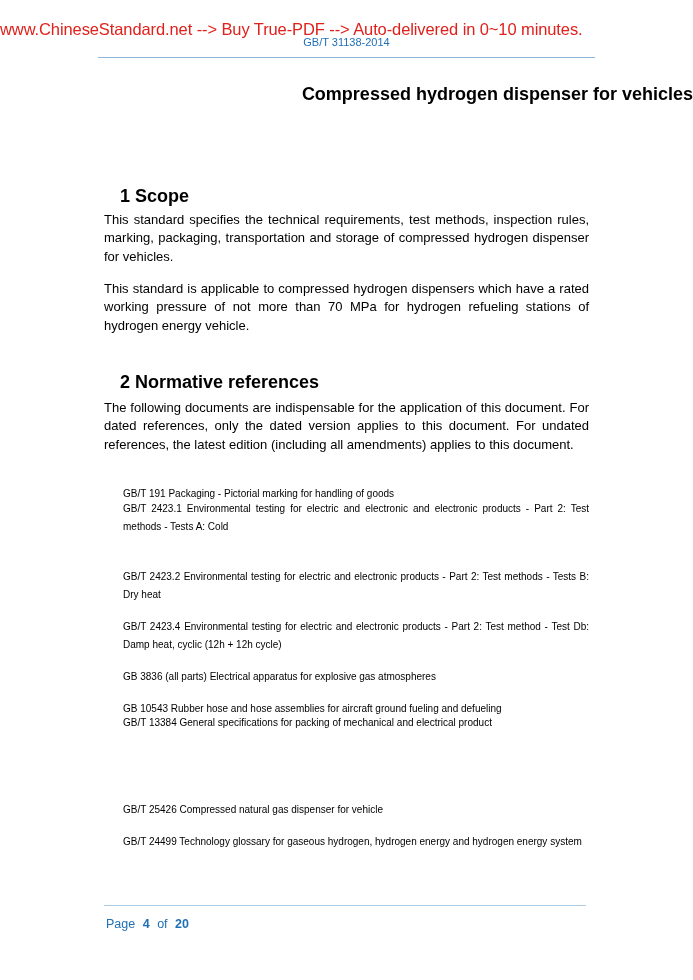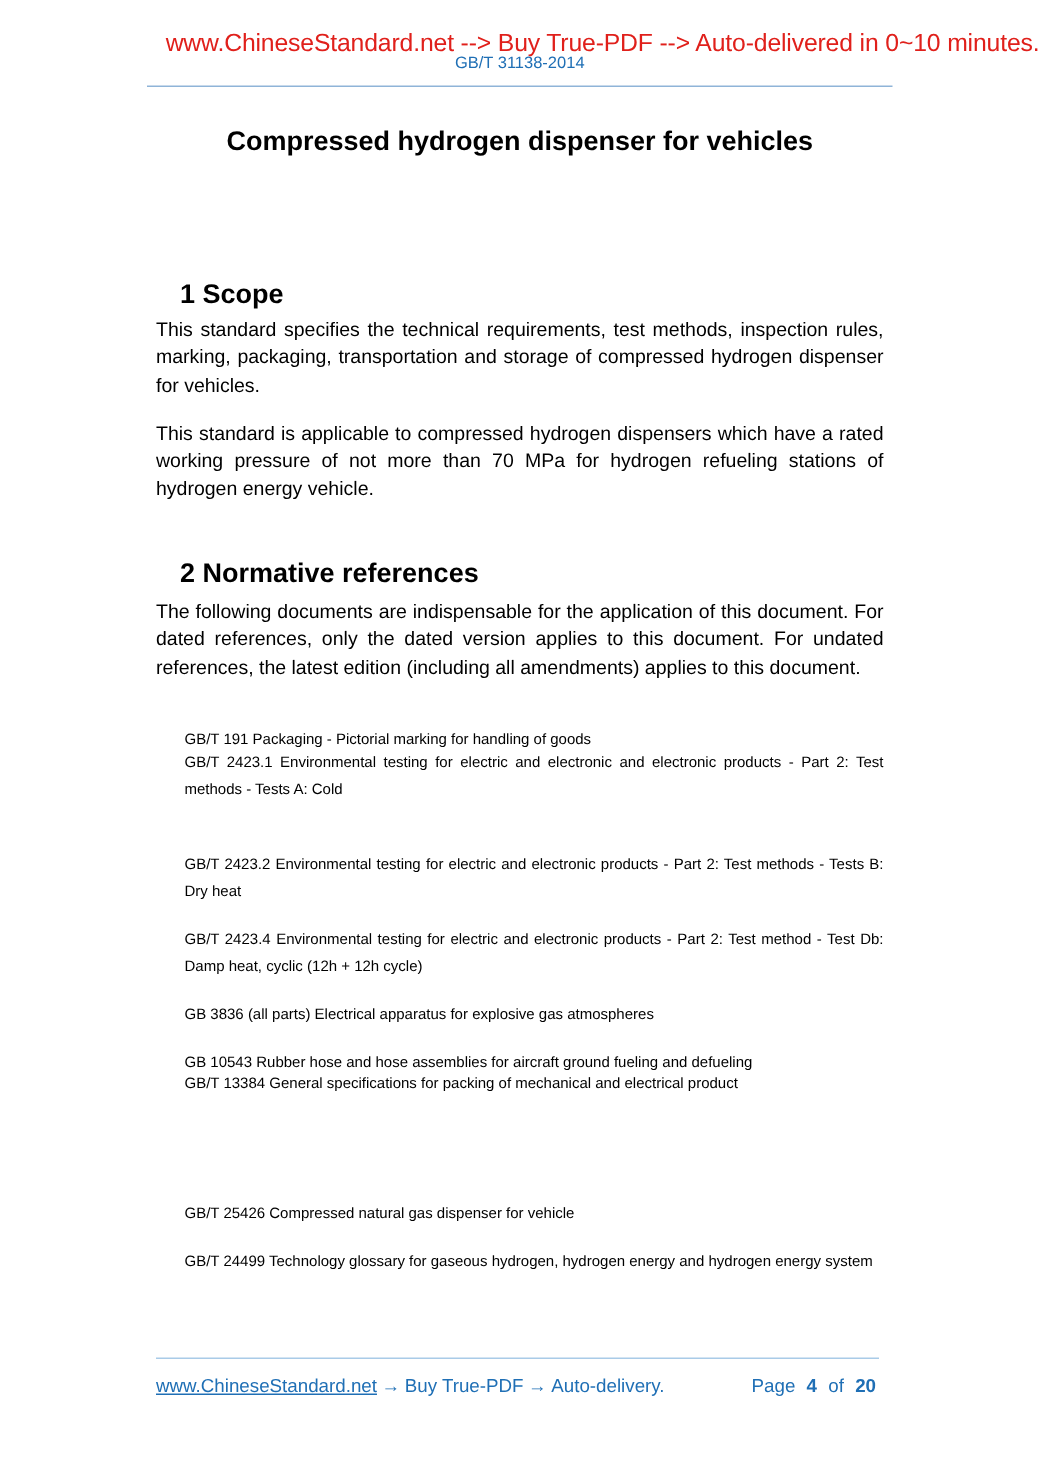--- a/index.html
+++ b/index.html
@@ -13,21 +13,21 @@
       position: relative;
       overflow: hidden;
       font-family: "Liberation Sans", sans-serif;
       color: #000000;
     }
     .promo-banner {
       position: absolute;
       top: 20px;
       left: 0;
       width: 693px;
-      text-align: right;
+      text-align: left;
       font-size: 16.5px;
       color: #e0201b;
       line-height: 18px;
       letter-spacing: -0.1px;
     }
     .std-code {
       position: absolute;
       top: 36px;
       left: 0;
       width: 693px;
@@ -113,43 +113,40 @@
       padding: 0 2px;
     }
   </style>
 </head>
 <body>
 
 <div class="promo-banner">www.ChineseStandard.net --&gt; Buy True-PDF --&gt; Auto-delivered in 0~10 minutes.</div>
 <div class="std-code">GB/T 31138-2014</div>
 <div class="header-rule"></div>
 
-<h1 class="doc-title" style="margin:0;">Compressed hydrogen dispenser for vehicles</h1>
+<h1 class="doc-title" style="margin:0;text-align:right;">Compressed hydrogen dispenser for vehicles</h1>
 
 <h2 class="section-heading" style="top:169px;">1 Scope</h2>
 <p class="para" style="top:211px;">This standard specifies the technical requirements, test methods, inspection rules, marking, packaging, transportation and storage of compressed hydrogen dispenser for vehicles.</p>
 <p class="para" style="top:280px;">This standard is applicable to compressed hydrogen dispensers which have a rated working pressure of not more than 70 MPa for hydrogen refueling stations of hydrogen energy vehicle.</p>
 
 <h2 class="section-heading" style="top:355px;">2 Normative references</h2>
 <p class="para" style="top:399px;">The following documents are indispensable for the application of this document. For dated references, only the dated version applies to this document. For undated references, the latest edition (including all amendments) applies to this document.</p>
 
 <p class="ref-item" style="top:485px;">GB/T 191 Packaging - Pictorial marking for handling of goods</p>
 <p class="ref-item" style="top:500px;">GB/T 2423.1 Environmental testing for electric and electronic and electronic products - Part 2: Test methods - Tests A: Cold</p>
 <p class="ref-item" style="top:568px;">GB/T 2423.2 Environmental testing for electric and electronic products - Part 2: Test methods - Tests B: Dry heat</p>
 <p class="ref-item" style="top:618px;">GB/T 2423.4 Environmental testing for electric and electronic products - Part 2: Test method - Test Db: Damp heat, cyclic (12h + 12h cycle)</p>
 <p class="ref-item" style="top:668px;">GB 3836 (all parts) Electrical apparatus for explosive gas atmospheres</p>
 <p class="ref-item" style="top:700px;">GB 10543 Rubber hose and hose assemblies for aircraft ground fueling and defueling</p>
 <p class="ref-item" style="top:714px;">GB/T 13384 General specifications for packing of mechanical and electrical product</p>
 <p class="ref-item" style="top:801px;">GB/T 25426 Compressed natural gas dispenser for vehicle</p>
 <p class="ref-item" style="top:833px;">GB/T 24499 Technology glossary for gaseous hydrogen, hydrogen energy and hydrogen energy system</p>
 
 <div class="footer-rule"></div>
 <div class="footer">
-  <div>
-    <a>www.ChineseStandard.net</a><span class="arrow">→</span><span>Buy True-PDF</span><span class="arrow">→</span><span>Auto-delivery.</span>
-  </div>
   <div class="page-num">
     <span>Page</span>
     <b><span>4</span></b>
     <span>of</span>
     <b><span>20</span></b>
   </div>
 </div>
 
 </body></html>

